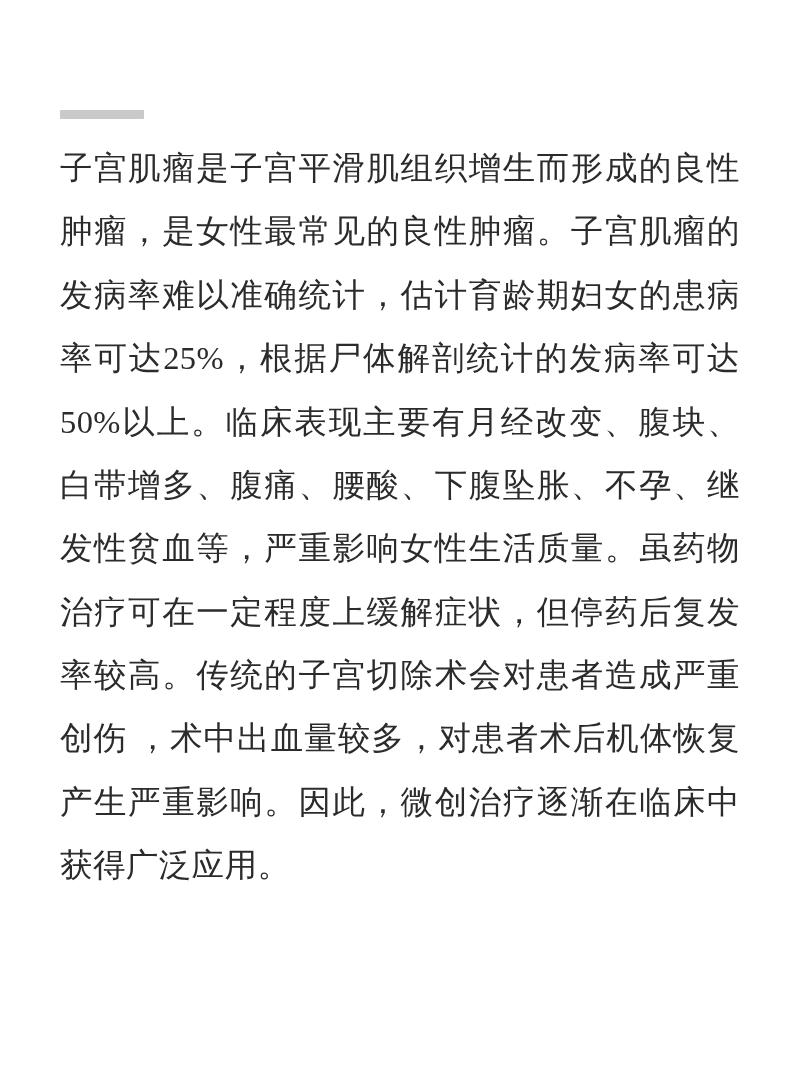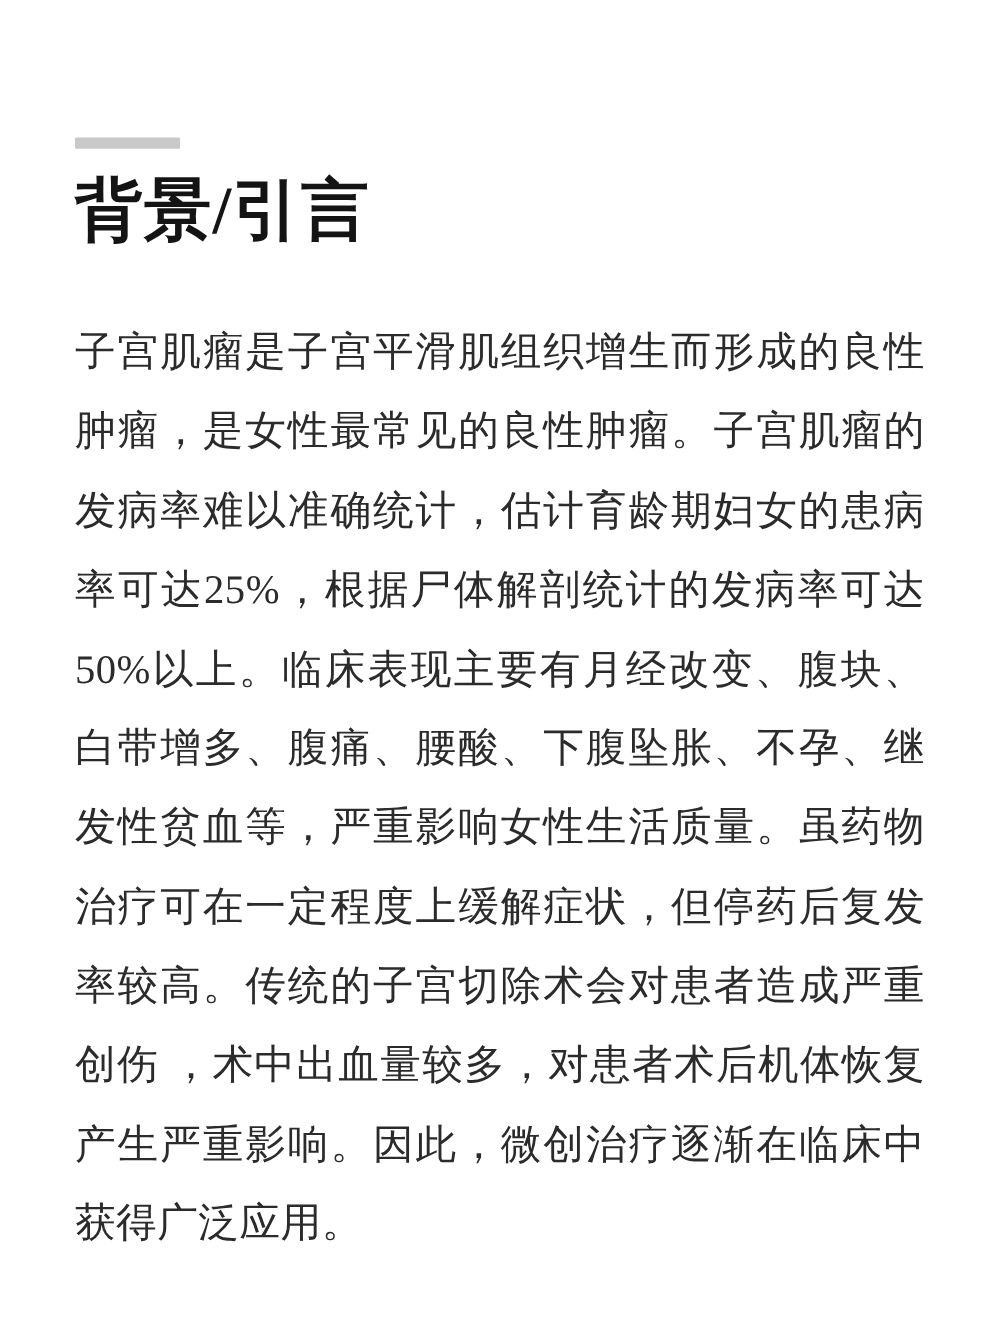--- a/index.html
+++ b/index.html
@@ -47,15 +47,14 @@
     letter-spacing: 0.4px;
     margin: 0 2px;
     white-space: pre-wrap;
   }
 </style>
 </head>
 <body>
 
 <div class="page">
   <div class="accent-rule"></div>
-  <h1 class="section-title">背景/引言</h1>
   <p class="body-text">子宫肌瘤是子宫平滑肌组织增生而形成的良性肿瘤，是女性最常见的良性肿瘤。子宫肌瘤的发病率难以准确统计，估计育龄期妇女的患病率可达25%，根据尸体解剖统计的发病率可达50%以上。临床表现主要有月经改变、腹块、白带增多、腹痛、腰酸、下腹坠胀、不孕、继发性贫血等，严重影响女性生活质量。虽药物治疗可在一定程度上缓解症状，但停药后复发率较高。传统的子宫切除术会对患者造成严重创伤 ，术中出血量较多，对患者术后机体恢复产生严重影响。因此，微创治疗逐渐在临床中获得广泛应用。</p>
 </div>
 
 </body></html>

